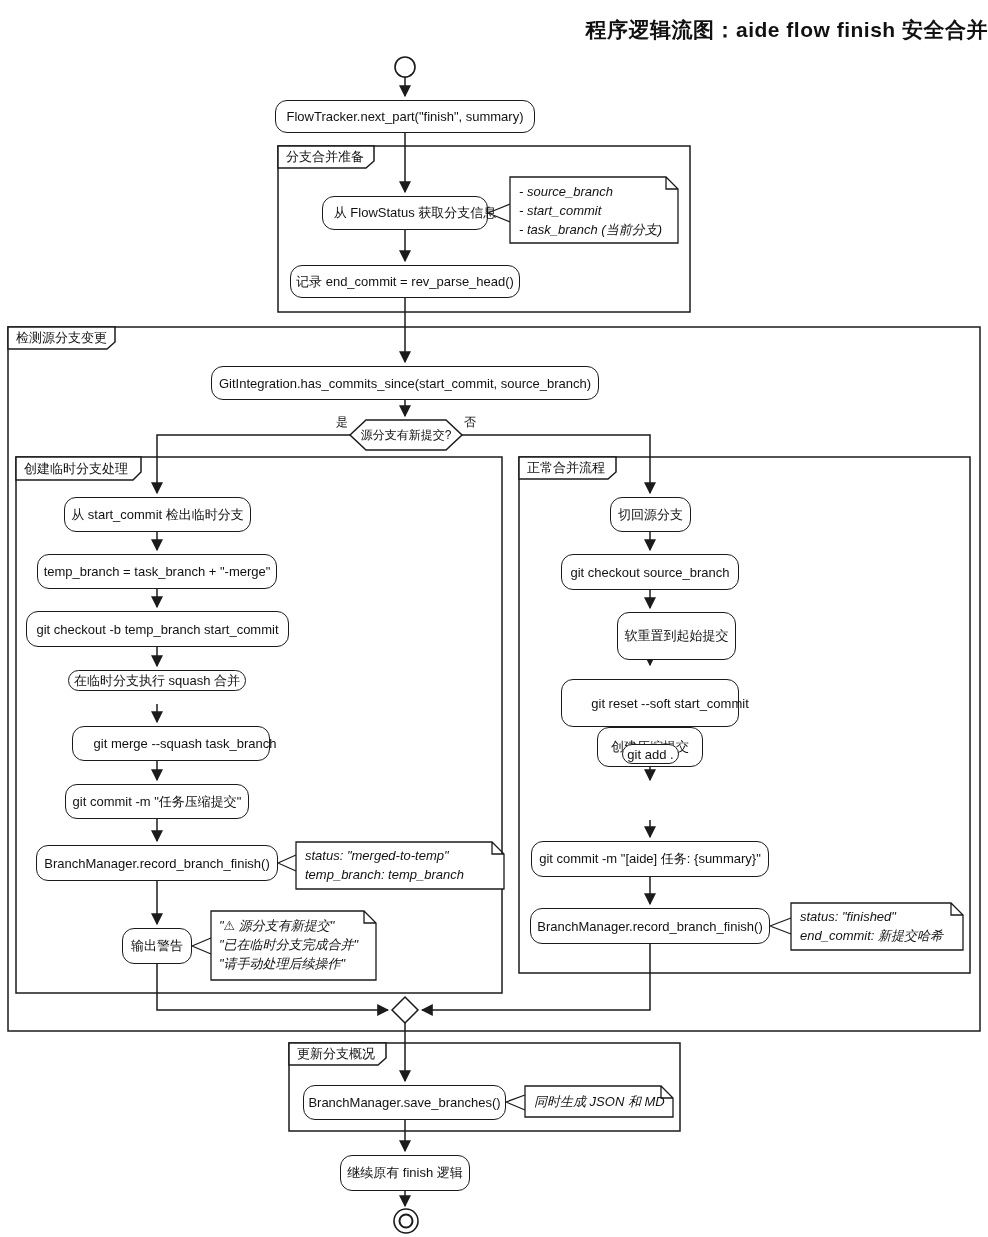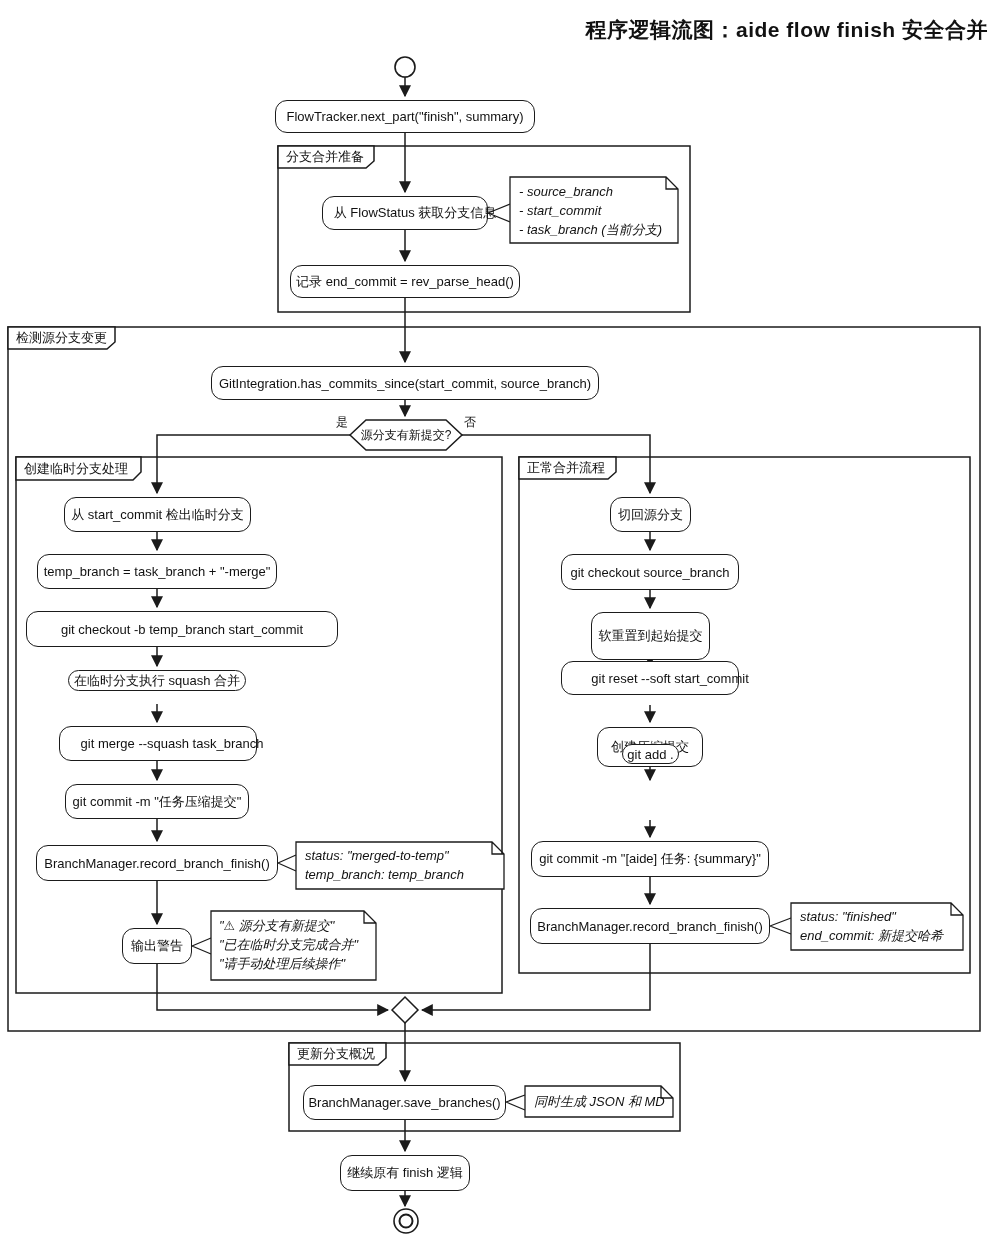--- a/index.html
+++ b/index.html
@@ -120,31 +120,31 @@
   <div class="plabel" style="left:527px; top:459px;">正常合并流程</div>
   <div class="plabel" style="left:297px; top:1045px;">更新分支概况</div>
 
   <div class="activity" style="left:275px; top:100px; width:260px; height:33px;">FlowTracker.next_part("finish", summary)</div>
   <div class="activity" style="left:322px; top:196px; width:166px; height:34px;padding-left:20px;">从 FlowStatus 获取分支信息</div>
   <div class="activity" style="left:290px; top:265px; width:230px; height:33px;">记录 end_commit = rev_parse_head()</div>
   <div class="activity" style="left:211px; top:366px; width:388px; height:34px;">GitIntegration.has_commits_since(start_commit, source_branch)</div>
 
   <div class="activity" style="left:64px; top:497px; width:187px; height:35px;">从 start_commit 检出临时分支</div>
   <div class="activity" style="left:37px; top:554px; width:240px; height:35px;">temp_branch = task_branch + "-merge"</div>
-  <div class="activity" style="left:26px; top:611px; width:312px; height:36px;">git checkout -b temp_branch start_commit</div>
+  <div class="activity" style="left:26px; top:611px; width:263px; height:36px;">git checkout -b temp_branch start_commit</div>
   <div class="activity" style="left:68px; top:670px; width:178px; height:21px;">在临时分支执行 squash 合并</div>
-  <div class="activity" style="left:59px; top:726px; width:198px; height:35px;padding-left:28px;">git merge --squash task_branch</div>
+  <div class="activity" style="left:72px; top:726px; width:198px; height:35px;padding-left:28px;">git merge --squash task_branch</div>
   <div class="activity" style="left:65px; top:784px; width:184px; height:35px;">git commit -m "任务压缩提交"</div>
   <div class="activity" style="left:36px; top:845px; width:242px; height:36px;">BranchManager.record_branch_finish()</div>
   <div class="activity" style="left:122px; top:928px; width:70px; height:36px;">输出警告</div>
 
   <div class="activity" style="left:610px; top:497px; width:81px; height:35px;">切回源分支</div>
   <div class="activity" style="left:561px; top:554px; width:178px; height:36px;">git checkout source_branch</div>
-  <div class="activity" style="left:591px; top:612px; width:119px; height:48px;font-family:Liberation Mono, monospace;">软重置到起始提交</div>
-  <div class="activity" style="left:561px; top:661px; width:178px; height:34px;padding-left:40px;">git reset --soft start_commit</div>
+  <div class="activity" style="left:617px; top:612px; width:119px; height:48px;font-family:Liberation Mono, monospace;">软重置到起始提交</div>
+  <div class="activity" style="left:561px; top:679px; width:178px; height:48px;padding-left:40px;">git reset --soft start_commit</div>
   <div class="activity" style="left:597px; top:727px; width:106px; height:40px;">创建压缩提交</div>
   <div class="activity" style="left:622px; top:744px; width:57px; height:20px;">git add .</div>
   <div class="activity" style="left:531px; top:841px; width:238px; height:36px;">git commit -m "[aide] 任务: {summary}"</div>
   <div class="activity" style="left:530px; top:908px; width:240px; height:36px;">BranchManager.record_branch_finish()</div>
 
   <div class="activity" style="left:303px; top:1085px; width:203px; height:35px;">BranchManager.save_branches()</div>
   <div class="activity" style="left:340px; top:1155px; width:130px; height:36px;">继续原有 finish 逻辑</div>
 
   <div class="decision-text">源分支有新提交?</div>
   <div class="branch-label branch-yes">是</div>

